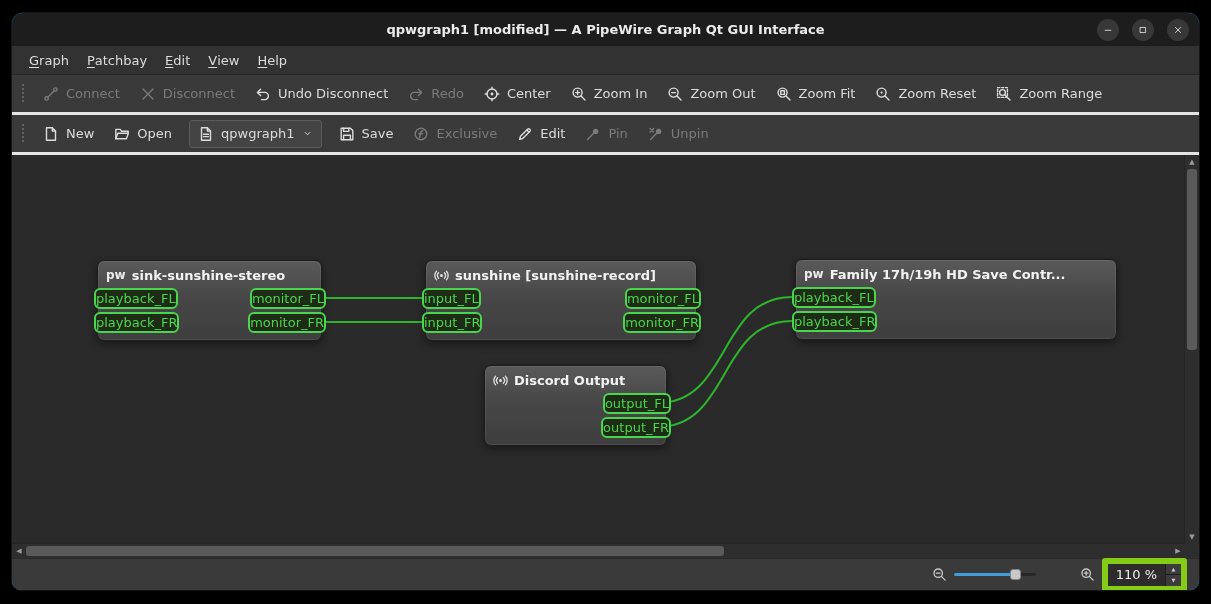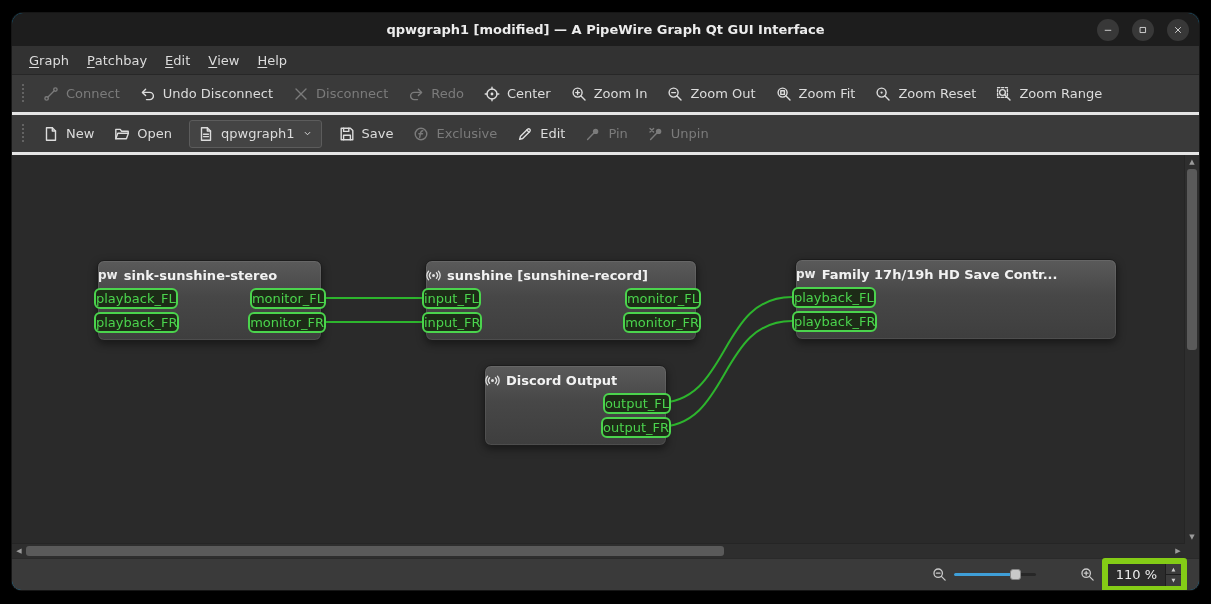--- a/index.html
+++ b/index.html
@@ -31,21 +31,21 @@
   .icn{width:16px;height:16px;display:block;}
   .icn-wrap{display:inline-flex;align-items:center;justify-content:center;}
   .caret .icn{width:11px;height:11px;}
   
   .canvas{flex:1 1 auto;position:relative;background:#2a2a2a;overflow:hidden;}
   svg.wires{position:absolute;left:0;top:0;z-index:1;}
   .wire{fill:none;stroke-width:2;}
   .node{position:absolute;z-index:2;background:linear-gradient(180deg,#5a5a5a 0%,#474747 45%,#3e3e3e 100%);
     border:1px solid #1c1c1c;border-radius:7px;padding:4px 0 8px;
     box-shadow:0 3px 8px rgba(0,0,0,.45), inset 0 0 0 1px rgba(255,255,255,.08);}
-  .node-title{display:flex;align-items:center;gap:6px;padding:3px 0 5px;color:#f2f2f2;
+  .node-title{display:flex;align-items:center;gap:6px;padding:3px 8px 5px;color:#f2f2f2;
     font-weight:bold;font-size:13px;white-space:nowrap;overflow:hidden;}
   .node-icn{display:inline-flex;color:#e0e0e0;}
   .node-icn .icn{width:15px;height:15px;}
   .pw-glyph{font-weight:bold;font-size:12px;color:#ececec;line-height:15px;}
   .node-rows{display:flex;flex-direction:column;gap:4px;}
   .port-row{display:flex;justify-content:space-between;align-items:center;height:20px;}
   .port{font-size:13px;line-height:15px;padding:1px 0;border:2px solid var(--port-green,#46d148);
     border-radius:6px;background:#1d2b17;color:var(--port-green,#46d148);white-space:nowrap;}
   .port.in{margin-left:-4px;}
   .port.out{margin-right:-5px;}
@@ -119,36 +119,36 @@
   <div class="tb-item disabled">
         <span class="icn-wrap">
           <svg class="icn" viewBox="0 0 16 16" fill="none" stroke="currentColor" stroke-width="1.4" stroke-linecap="round" stroke-linejoin="round">
             <circle cx="3.6" cy="12.4" r="1.7"></circle>
             <circle cx="12.4" cy="3.6" r="1.7"></circle>
             <path d="M5 11 L11 5"></path>
           </svg>
         </span>
         <span>Connect</span>
       </div>
+      <div class="tb-item disabled">
+        <span class="icn-wrap">
+          <svg class="icn" viewBox="0 0 16 16" fill="none" stroke="currentColor" stroke-width="1.4" stroke-linecap="round" stroke-linejoin="round">
+            <path d="M3 3 L13 13 M13 3 L3 13"></path>
+          </svg>
+        </span>
+        <span>Disconnect</span>
+      </div>
       <div class="tb-item">
         <span class="icn-wrap">
           <svg class="icn" viewBox="0 0 16 16" fill="none" stroke="currentColor" stroke-width="1.4" stroke-linecap="round" stroke-linejoin="round">
             <path d="M5.6 3.2 L2.4 6.4 L5.6 9.6"></path>
             <path d="M2.8 6.4 H9.8 a3.6 3.6 0 0 1 0 7.2 H6.5"></path>
           </svg>
         </span>
         <span>Undo Disconnect</span>
-      </div>
-      <div class="tb-item disabled">
-        <span class="icn-wrap">
-          <svg class="icn" viewBox="0 0 16 16" fill="none" stroke="currentColor" stroke-width="1.4" stroke-linecap="round" stroke-linejoin="round">
-            <path d="M3 3 L13 13 M13 3 L3 13"></path>
-          </svg>
-        </span>
-        <span>Disconnect</span>
       </div>
       <div class="tb-item disabled">
         <span class="icn-wrap">
           <svg class="icn" viewBox="0 0 16 16" fill="none" stroke="currentColor" stroke-width="1.4" stroke-linecap="round" stroke-linejoin="round">
             <path d="M10.4 3.2 L13.6 6.4 L10.4 9.6"></path>
             <path d="M13.2 6.4 H6.2 a3.6 3.6 0 0 0 0 7.2 h3.3"></path>
           </svg>
         </span>
         <span>Redo</span>
       </div>

